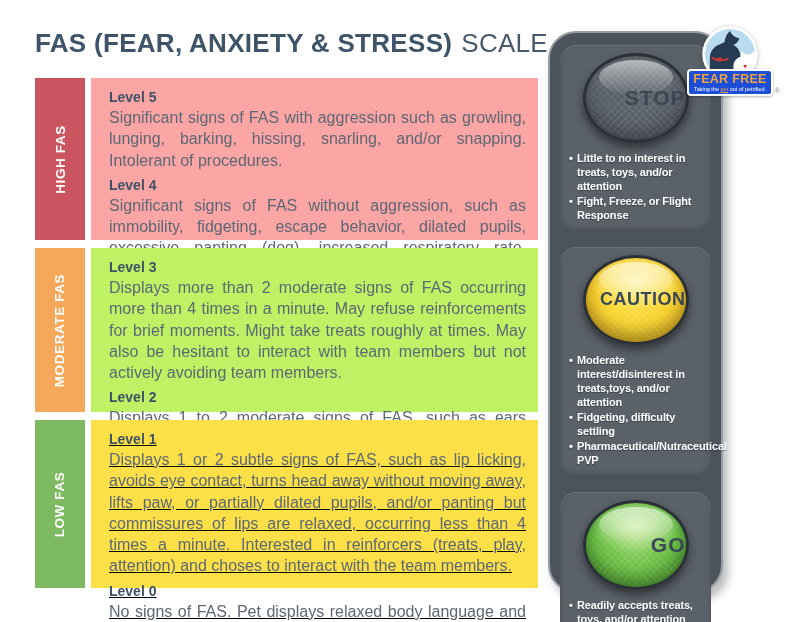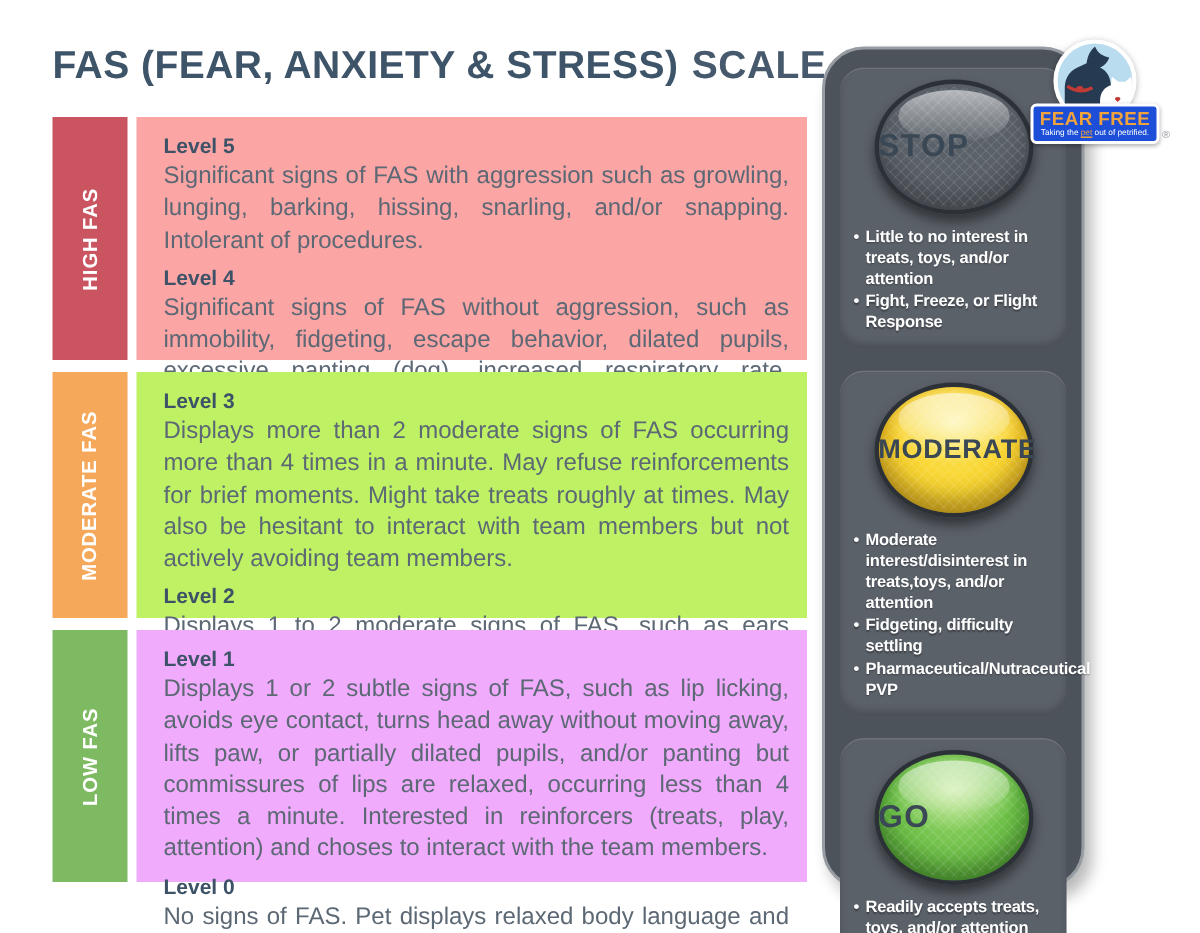--- a/index.html
+++ b/index.html
@@ -4,53 +4,53 @@
 <style>
   html,body { margin:0; padding:0; background:#fff; }
   .page {
     position:relative; width:800px; height:622px; background:#ffffff;
     font-family:"Liberation Sans", sans-serif; overflow:hidden;
   }
 
   
   .title { position:absolute; left:35px; top:28px; font-size:26px; color:#3e5469; letter-spacing:.3px; white-space:nowrap; }
   .title-main { font-weight:bold; }
-  .title-suffix { font-weight:bold; margin-left:9px; color:#47596c; }
+  .title-suffix { font-weight:normal; margin-left:9px; color:#47596c; }
 
   
   .sections { position:absolute; left:35px; top:78px; width:503px; display:flex; flex-direction:column; gap:8px; }
   .section { display:flex; gap:6px; }
   .section.high { height:162px; }
   .section.moderate { height:164px; }
   .section.low { height:168px; }
   .tab { width:50px; flex:0 0 50px; display:flex; align-items:center; justify-content:center; overflow:visible; }
   .tab-label { transform:rotate(-90deg); white-space:nowrap; color:#fff; font-weight:bold; font-size:13.5px; letter-spacing:.6px; }
   .content { flex:1; padding:7px 12px 6px 18px; box-sizing:border-box; }
   .high .tab { background:#ca5460; }      .high .content { background:#fca5a5; }
   .moderate .tab { background:#f5a75a; }  .moderate .content { background:#bef264; }
-  .low .tab { background:#7eba62; }       .low .content { background:#f0abfc; }
+  .low .tab { background:#7eba62; }       .low .content { background:#fde047;text-decoration:underline; }
   .level-name { font-size:14px; font-weight:bold; color:#3d5266; margin:4px 0 2px; }
   .level-text { font-size:16px; color:#5c6874; line-height:1.33; text-align:justify; margin:0 0 6px; }
 
   
   .panel {
     position:absolute; left:548px; top:31px; width:175px; height:562px; box-sizing:border-box;
     background:#4d535b; border:2px solid #979ca3; border-radius:28px;
     box-shadow:5px 7px 10px rgba(0,0,0,.28);
     display:flex; flex-direction:column; gap:15px; padding:12px 10px;
   }
   .card {
     flex:1; background:#5b6169; border-radius:16px; box-sizing:border-box;
     box-shadow:inset 0 1px 0 rgba(255,255,255,.13), inset 0 -3px 5px rgba(0,0,0,.18);
     display:flex; flex-direction:column; align-items:center; padding:6px 9px 8px;
   }
   .btn {
     position:relative; width:106px; height:90px; border-radius:50%; flex:0 0 auto; margin-top:2px;
     border:3px solid #2c3138; box-sizing:border-box;
-    display:flex; align-items:center; justify-content:flex-start;
+    display:flex; align-items:center; justify-content:flex-end;
     box-shadow:0 5px 8px rgba(0,0,0,.45), inset 0 -10px 14px rgba(0,0,0,.28);
   }
   .btn::before { 
     content:""; position:absolute; inset:2px; border-radius:50%;
     background:
       repeating-linear-gradient(45deg, rgba(255,255,255,.08) 0 1px, transparent 1px 5px),
       repeating-linear-gradient(-45deg, rgba(255,255,255,.08) 0 1px, transparent 1px 5px);
   }
   .btn::after { 
     content:""; position:absolute; top:4px; left:13%; width:74%; height:42%; border-radius:50%;
@@ -150,21 +150,21 @@
         <span class="btn-label">STOP</span>
       </div>
       <div class="bullets">
         <div class="bullet-item">Little to no interest in treats, toys, and/or attention</div>
         <div class="bullet-item">Fight, Freeze, or Flight Response</div>
       </div>
     </div>
 
     <div class="card caution">
       <div class="btn btn-caution">
-        <span class="btn-label">MODERATE</span>
+        <span class="btn-label">CAUTION</span>
       </div>
       <div class="bullets">
         <div class="bullet-item">Moderate interest/disinterest in treats,toys, and/or attention</div>
         <div class="bullet-item">Fidgeting, difficulty settling</div>
         <div class="bullet-item">Pharmaceutical/Nutraceutical PVP</div>
       </div>
     </div>
 
     <div class="card go">
       <div class="btn btn-go">

